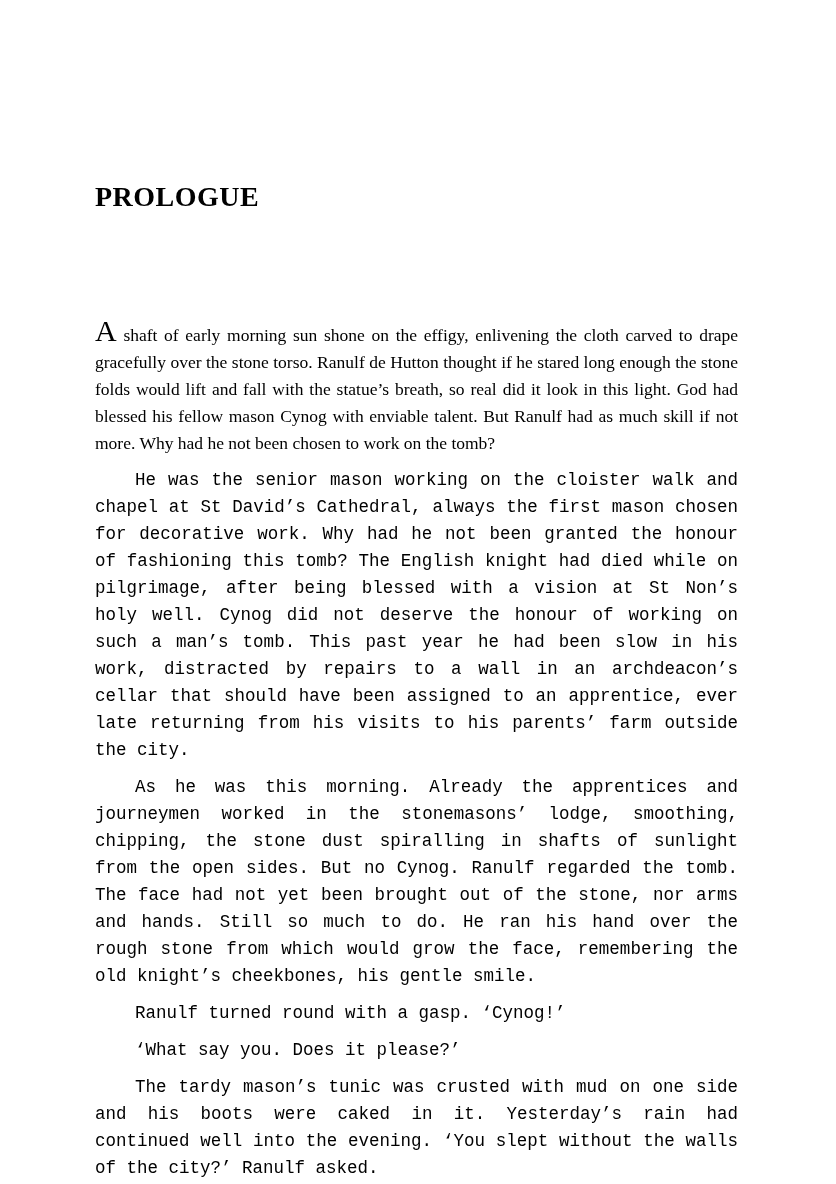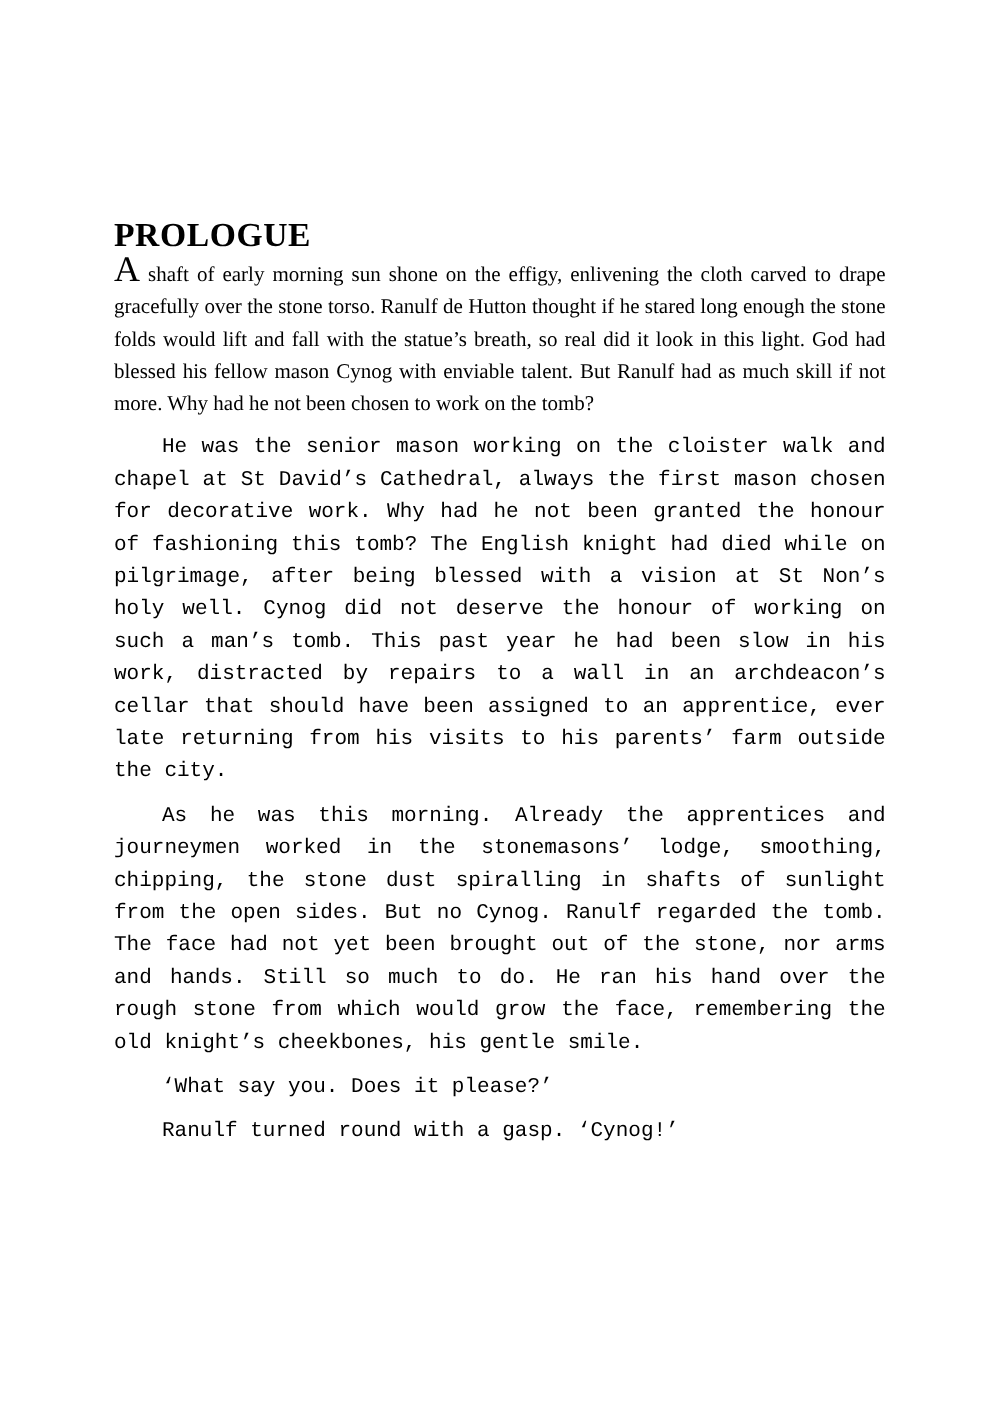--- a/index.html
+++ b/index.html
@@ -25,20 +25,21 @@
     font-weight: bold;
     letter-spacing: 0.5px;
   }
   .para {
     font-size: 17.5px;
     line-height: 27px;
     text-align: justify;
     margin: 0 0 10px 0;
   }
   .para.opening {
+    margin-top: 106px;
   }
   .para.indented {
     text-indent: 40px;
     font-family: Liberation Mono, monospace;
   }
   .lead-cap {
     font-size: 30px;
     line-height: 27px;
   }
 </style>
@@ -48,18 +49,19 @@
 <div class="page">
 
   <h1 class="chapter-heading">PROLOGUE</h1>
 
   <p class="para opening"><span class="lead-cap">A</span> <span>shaft of early morning sun shone on the effigy, enlivening the cloth carved to drape gracefully over the stone torso. Ranulf de Hutton thought if he stared long enough the stone folds would lift and fall with the statue’s breath, so real did it look in this light. God had blessed his fellow mason Cynog with enviable talent. But Ranulf had as much skill if not more. Why had he not been chosen to work on the tomb?</span></p>
 
   <p class="para indented">He was the senior mason working on the cloister walk and chapel at St David’s Cathedral, always the first mason chosen for decorative work. Why had he not been granted the honour of fashioning this tomb? The English knight had died while on pilgrimage, after being blessed with a vision at St Non’s holy well. Cynog did not deserve the honour of working on such a man’s tomb. This past year he had been slow in his work, distracted by repairs to a wall in an archdeacon’s cellar that should have been assigned to an apprentice, ever late returning from his visits to his parents’ farm outside the city.</p>
 
   <p class="para indented">As he was this morning. Already the apprentices and journeymen worked in the stonemasons’ lodge, smoothing, chipping, the stone dust spiralling in shafts of sunlight from the open sides. But no Cynog. Ranulf regarded the tomb. The face had not yet been brought out of the stone, nor arms and hands. Still so much to do. He ran his hand over the rough stone from which would grow the face, remembering the old knight’s cheekbones, his gentle smile.</p>
 
+  <p class="para indented">Ranulf turned round with a gasp. ‘Cynog!’</p>
+
   <p class="para indented">‘What say you. Does it please?’</p>
 
-  <p class="para indented">Ranulf turned round with a gasp. ‘Cynog!’</p>
-
+  <p class="para indented">The tardy mason’s tunic was crusted with mud on one side and his boots were caked in it. Yesterday’s rain had continued well into the evening. ‘You slept without the walls of the city?’ Ranulf asked.</p>
 
 </div>
 
 </body></html>

